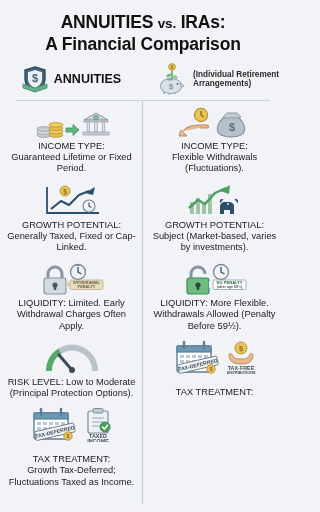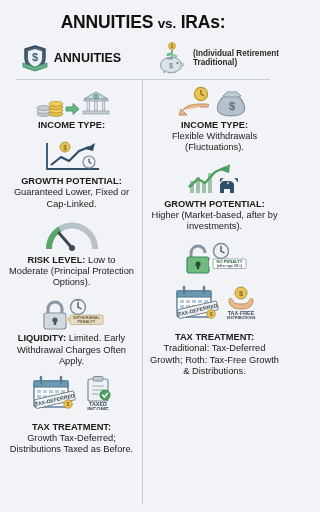--- a/index.html
+++ b/index.html
@@ -25,35 +25,36 @@
   .head-txt-sub{font-size:8.2px;line-height:9.4px;font-weight:bold;color:#2a2a2a;}
   .hr{height:1px;background:#c9d1d9;margin:0 16px;}
 
   
   .grid{flex:1;display:flex;position:relative;}
   .vdiv{position:absolute;left:142px;top:0;bottom:8px;width:1px;background:#c3ccd5;}
   .col{width:143px;box-sizing:border-box;display:flex;flex-direction:column;}
   .row{padding:4px 7px 5px;display:flex;flex-direction:column;align-items:center;}
   .icon-wrap{height:34px;display:flex;align-items:flex-end;justify-content:center;gap:3px;margin-bottom:2px;}
   .cap{text-align:center;font-size:9.3px;line-height:11.2px;color:#1b1b1b;}
-  .cap .lbl{font-weight:bold;}
+  .cap .lbl{font-weight:normal;}
 
   svg{display:block;}
 </style>
 </head>
 <body>
 
 <div class="page">
 
   <div class="title-block">
     <div class="title-line">
       <span>ANNUITIES</span>
       <span class="sm">vs.</span>
       <span>IRAs:</span>
     </div>
+    <div class="title-line">A Financial Comparison</div>
   </div>
 
   <div class="head-row">
     <div class="head-cell">
       <span>
         <svg width="26" height="28" viewBox="0 0 26 28">
           <path d="M13 2 L23 5 V14 C23 20 18 24 13 26 C8 24 3 20 3 14 V5 Z" fill="#4a6377" stroke="#2d4a63" stroke-width="1.4"></path>
           <path d="M13 5 L20 7.2 V14 C20 18.6 16.4 21.7 13 23.2 C9.6 21.7 6 18.6 6 14 V7.2 Z" fill="#eef1f4"></path>
           <text x="13" y="17" font-size="11" font-weight="bold" text-anchor="middle" fill="#3f6378" font-family="Liberation Sans">$</text>
           <path d="M1 19 L13 23 L25 19 L25 23 L13 27 L1 23 Z" fill="#63b08a" stroke="#3d8a64" stroke-width="0.8"></path>
@@ -71,21 +72,21 @@
           <path d="M15 12.5 C19 11.6 21 13.4 20.6 15.4 C18 16 15.8 14.4 15 12.5Z" fill="#8dcd97"></path>
           <ellipse cx="14" cy="23" rx="10.5" ry="7.6" fill="#d9e2e8" stroke="#9aa9b5" stroke-width="1.1"></ellipse>
           <path d="M23.5 20.5 C26 20.8 27 22.2 26.6 23.6 L24.2 23.8Z" fill="#d9e2e8" stroke="#9aa9b5" stroke-width="1"></path>
           <circle cx="20.5" cy="21" r="1" fill="#5b6b78"></circle>
           <rect x="10" y="15.8" width="6" height="1.6" rx="0.8" fill="#8d9ba8"></rect>
           <text x="14" y="26" font-size="7.5" font-weight="bold" text-anchor="middle" fill="#7e8d99" font-family="Liberation Sans">$</text>
           <path d="M7 29 V31 M12 30 V31.6 M18 29.4 V31" stroke="#9aa9b5" stroke-width="1.6"></path>
         </svg>
       </span>
       <span>
-        <div class="head-txt-sub">(Individual Retirement Traditional)</div>
+        <div class="head-txt-sub">(Individual Retirement Arrangements)</div>
       </span>
     </div>
   </div>
   <div class="hr"></div>
 
   <div class="grid">
     <div class="vdiv"></div>
 
     <div class="col">
 
@@ -108,54 +109,39 @@
               <rect x="53" y="15" width="2.6" height="10" fill="#dde3e8" stroke="#8895a1" stroke-width="0.6"></rect>
               <rect x="60.6" y="15" width="2.6" height="10" fill="#dde3e8" stroke="#8895a1" stroke-width="0.6"></rect>
               <rect x="68.2" y="15" width="2.6" height="10" fill="#dde3e8" stroke="#8895a1" stroke-width="0.6"></rect>
               <rect x="49" y="25" width="26" height="3" fill="#c2ccd3" stroke="#8895a1" stroke-width="0.6"></rect>
               <circle cx="62" cy="10.5" r="2.4" fill="#7fb9a0" stroke="#4d8a72" stroke-width="0.6"></circle>
             </g>
           </svg>
         </div>
         <div class="cap">
           <span class="lbl">INCOME TYPE:</span><br>
+          <span>Guaranteed Lifetime or Fixed Period.</span>
         </div>
       </div>
 
       <div class="row">
         <div class="icon-wrap">
           <svg width="62" height="34" viewBox="0 0 62 34">
             <path d="M6 3 V29 H58" stroke="#2f4f68" stroke-width="1.8" fill="none"></path>
             <path d="M10 25 L20 17 L28 21 L38 11 L48 7" stroke="#2f4f68" stroke-width="2.2" fill="none" stroke-linejoin="round"></path>
             <path d="M44 9 L54 3 L52 11 Z" fill="#2f4f68"></path>
             <circle cx="24" cy="7" r="5" fill="#e8c45a" stroke="#b8912c" stroke-width="0.9"></circle>
             <text x="24" y="10" font-size="6.5" font-weight="bold" text-anchor="middle" fill="#8a6b12" font-family="Liberation Sans">$</text>
             <circle cx="48" cy="22" r="6" fill="#eef2f5" stroke="#7d8c99" stroke-width="1.2"></circle>
             <path d="M48 18.5 V22 L50.4 23.4" stroke="#44586a" stroke-width="1.2" fill="none"></path>
           </svg>
         </div>
         <div class="cap">
           <span class="lbl">GROWTH POTENTIAL:</span><br>
-          <span>Guaranteed Lower, Fixed or Cap-Linked.</span>
-        </div>
-      </div>
-
-      <div class="row">
-        <div class="icon-wrap">
-          <svg width="56" height="32" viewBox="0 0 56 32">
-            <path d="M5 28 A23 23 0 0 1 16 8" stroke="#5aa76c" stroke-width="6" fill="none"></path>
-            <path d="M16 8 A23 23 0 0 1 40 8" stroke="#b9c2c9" stroke-width="6" fill="none"></path>
-            <path d="M40 8 A23 23 0 0 1 51 28" stroke="#b9c2c9" stroke-width="6" fill="none"></path>
-            <path d="M28 27 L15 12" stroke="#3c4a55" stroke-width="3" stroke-linecap="round"></path>
-            <circle cx="28" cy="27" r="3" fill="#3c4a55"></circle>
-          </svg>
-        </div>
-        <div class="cap">
-          <span class="lbl">RISK LEVEL:</span>
-          <span>Low to Moderate (Principal Protection Options).</span>
+          <span>Generally Taxed, Fixed or Cap-Linked.</span>
         </div>
       </div>
 
       <div class="row">
         <div class="icon-wrap">
           <svg width="80" height="34" viewBox="0 0 80 34">
             <circle cx="46" cy="10" r="7.5" fill="#eef2f5" stroke="#7d8c99" stroke-width="1.4"></circle>
             <path d="M46 5 V10 L49.5 12" stroke="#44586a" stroke-width="1.4" fill="none"></path>
             <path d="M44 2 h4 v2 h-4 z" fill="#7d8c99"></path>
             <path d="M16 16 V12 a7 7 0 0 1 14 0 V16" stroke="#8995a1" stroke-width="3" fill="none"></path>
@@ -164,20 +150,36 @@
             <rect x="21.8" y="23" width="2.4" height="5" fill="#44586a"></rect>
             <path d="M34 19 L40 22.5 L34 26 Z" fill="#ded2b4"></path>
             <rect x="38" y="18" width="33" height="9.5" rx="1.2" fill="#e6dcc1" stroke="#bfae84" stroke-width="0.8"></rect>
             <text x="54.5" y="22.2" font-size="3.9" font-weight="bold" text-anchor="middle" fill="#6d5f3c" font-family="Liberation Sans">WITHDRAWAL</text>
             <text x="54.5" y="26.2" font-size="3.9" font-weight="bold" text-anchor="middle" fill="#6d5f3c" font-family="Liberation Sans">PENALTY</text>
           </svg>
         </div>
         <div class="cap">
           <span class="lbl">LIQUIDITY:</span>
           <span>Limited. Early Withdrawal Charges Often Apply.</span>
+        </div>
+      </div>
+
+      <div class="row">
+        <div class="icon-wrap">
+          <svg width="56" height="32" viewBox="0 0 56 32">
+            <path d="M5 28 A23 23 0 0 1 16 8" stroke="#5aa76c" stroke-width="6" fill="none"></path>
+            <path d="M16 8 A23 23 0 0 1 40 8" stroke="#b9c2c9" stroke-width="6" fill="none"></path>
+            <path d="M40 8 A23 23 0 0 1 51 28" stroke="#b9c2c9" stroke-width="6" fill="none"></path>
+            <path d="M28 27 L15 12" stroke="#3c4a55" stroke-width="3" stroke-linecap="round"></path>
+            <circle cx="28" cy="27" r="3" fill="#3c4a55"></circle>
+          </svg>
+        </div>
+        <div class="cap">
+          <span class="lbl">RISK LEVEL:</span>
+          <span>Low to Moderate (Principal Protection Options).</span>
         </div>
       </div>
 
       <div class="row">
         <div class="icon-wrap">
           <svg width="92" height="36" viewBox="0 0 92 36">
             <rect x="8" y="7" width="34" height="26" rx="2.5" fill="#ffffff" stroke="#5b7f99" stroke-width="1.4"></rect>
             <rect x="8" y="7" width="34" height="6" fill="#6d98b4" stroke="#5b7f99" stroke-width="1.2"></rect>
             <path d="M15 3 V9 M35 3 V9" stroke="#5b7f99" stroke-width="2.4" stroke-linecap="round"></path>
             <g fill="#b9c9d6">
@@ -209,21 +211,21 @@
                 <path d="M66 20 h7"></path>
             </g>
             <circle cx="79" cy="21" r="5" fill="#4d9e5f" stroke="#3a7d48" stroke-width="0.9"></circle>
             <path d="M76.6 21 L78.4 23 L81.6 19.2" stroke="#ffffff" stroke-width="1.5" fill="none" stroke-linecap="round"></path>
             <text x="72" y="32" font-size="5.4" font-weight="bold" text-anchor="middle" fill="#3f4d59" font-family="Liberation Sans">TAXED</text>
             <text x="72" y="37" font-size="5.4" font-weight="bold" text-anchor="middle" fill="#3f4d59" font-family="Liberation Sans">INCOME</text>
           </svg>
         </div>
         <div class="cap" style="margin-top:10px;">
           <span class="lbl">TAX TREATMENT:</span><br>
-          <span>Growth Tax-Deferred; Distributions Taxed as Before.</span>
+          <span>Growth Tax-Deferred; Fluctuations Taxed as Income.</span>
         </div>
       </div>
 
     </div>
 
     <div class="col">
 
       <div class="row">
         <div class="icon-wrap">
           <svg width="76" height="32" viewBox="0 0 76 32">
@@ -255,39 +257,43 @@
             <path d="M38 7 L48 1 L47 10 Z" fill="#4d9e5f"></path>
             <g>
               <path d="M43 18 c-3 0 -5 2 -5 5 v7 h4 v-4 h6 v4 h4 v-8 c0 -3 -3 -4 -5 -4z" fill="#2f4f68"></path>
               <path d="M41 16 c-2 -1 -3 1 -2 2.5 M53 16 c2 -1 3 1 2 2.5" stroke="#2f4f68" stroke-width="1.6" fill="none"></path>
               <circle cx="46" cy="20" r="0.9" fill="#eef2f5"></circle>
             </g>
           </svg>
         </div>
         <div class="cap">
           <span class="lbl">GROWTH POTENTIAL:</span><br>
-          <span>Higher (Market-based, after by investments).</span>
+          <span>Subject (Market-based, varies by investments).</span>
         </div>
       </div>
 
 
       <div class="row">
         <div class="icon-wrap">
           <svg width="80" height="34" viewBox="0 0 80 34">
             <circle cx="46" cy="10" r="7.5" fill="#eef2f5" stroke="#7d8c99" stroke-width="1.4"></circle>
             <path d="M46 5 V10 L49.5 12" stroke="#44586a" stroke-width="1.4" fill="none"></path>
             <path d="M16 16 V12 a7 7 0 0 1 14 0" stroke="#8995a1" stroke-width="3" fill="none"></path>
             <rect x="12" y="16" width="22" height="16" rx="2.5" fill="#6fbc7e" stroke="#3d8a64" stroke-width="1.2"></rect>
             <circle cx="23" cy="23" r="2.6" fill="#2c4a38"></circle>
             <rect x="21.8" y="23" width="2.4" height="5" fill="#2c4a38"></rect>
             <path d="M34 19 L40 22.5 L34 26 Z" fill="#ffffff"></path>
             <rect x="38" y="18" width="33" height="9.5" rx="1.2" fill="#ffffff" stroke="#8f9da8" stroke-width="0.8"></rect>
             <text x="54.5" y="22.2" font-size="4.1" font-weight="bold" text-anchor="middle" fill="#2f6b41" font-family="Liberation Sans">NO PENALTY</text>
             <text x="54.5" y="26.3" font-size="3.6" font-weight="bold" text-anchor="middle" fill="#4a5560" font-family="Liberation Sans">(after age 59½)</text>
           </svg>
+        </div>
+        <div class="cap">
+          <span class="lbl">LIQUIDITY:</span>
+          <span>More Flexible. Withdrawals Allowed (Penalty Before 59½).</span>
         </div>
       </div>
 
       <div class="row">
         <div class="icon-wrap">
           <svg width="92" height="36" viewBox="0 0 92 36">
             <rect x="8" y="7" width="34" height="26" rx="2.5" fill="#ffffff" stroke="#5b7f99" stroke-width="1.4"></rect>
             <rect x="8" y="7" width="34" height="6" fill="#6d98b4" stroke="#5b7f99" stroke-width="1.2"></rect>
             <path d="M15 3 V9 M35 3 V9" stroke="#5b7f99" stroke-width="2.4" stroke-linecap="round"></path>
             <g fill="#b9c9d6">
@@ -313,20 +319,19 @@
             <text x="42" y="32.4" font-size="5.6" font-weight="bold" text-anchor="middle" fill="#8a6b12" font-family="Liberation Sans">$</text>
             <circle cx="72" cy="9" r="6" fill="#e8c45a" stroke="#b8912c" stroke-width="1"></circle>
             <text x="72" y="11.8" font-size="7.4" font-weight="bold" text-anchor="middle" fill="#8a6b12" font-family="Liberation Sans">$</text>
             <path d="M60 16 c0 6 4 9 12 9 s12 -3 12 -9 c0 -2 -3 -2 -4 1 c-1 2 -3 3 -8 3 s-7 -1 -8 -3 c-1 -3 -4 -3 -4 -1z" fill="#e8b98d" stroke="#c08f5f" stroke-width="1"></path>
             <text x="72" y="31" font-size="5.4" font-weight="bold" text-anchor="middle" fill="#3f4d59" font-family="Liberation Sans">TAX-FREE</text>
             <text x="72" y="35.4" font-size="3.7" font-weight="bold" text-anchor="middle" fill="#3f4d59" font-family="Liberation Sans">DISTRIBUTIONS</text>
           </svg>
         </div>
         <div class="cap" style="margin-top:10px;">
           <span class="lbl">TAX TREATMENT:</span><br>
-          <span>Traditional: Tax-Deferred Growth; Roth: Tax-Free Growth &amp; Distributions.</span>
         </div>
       </div>
 
     </div>
   </div>
 
 </div>
 
 </body></html>

